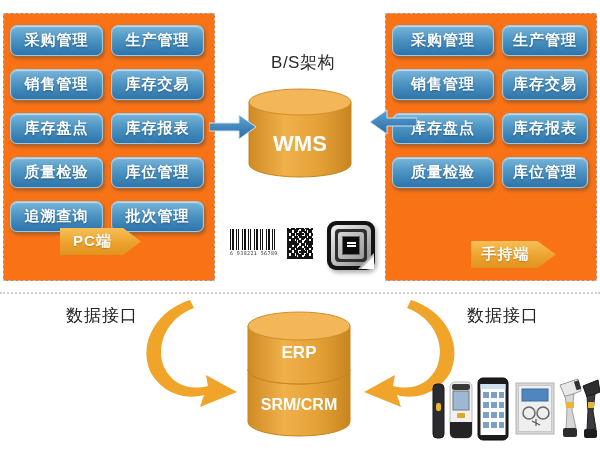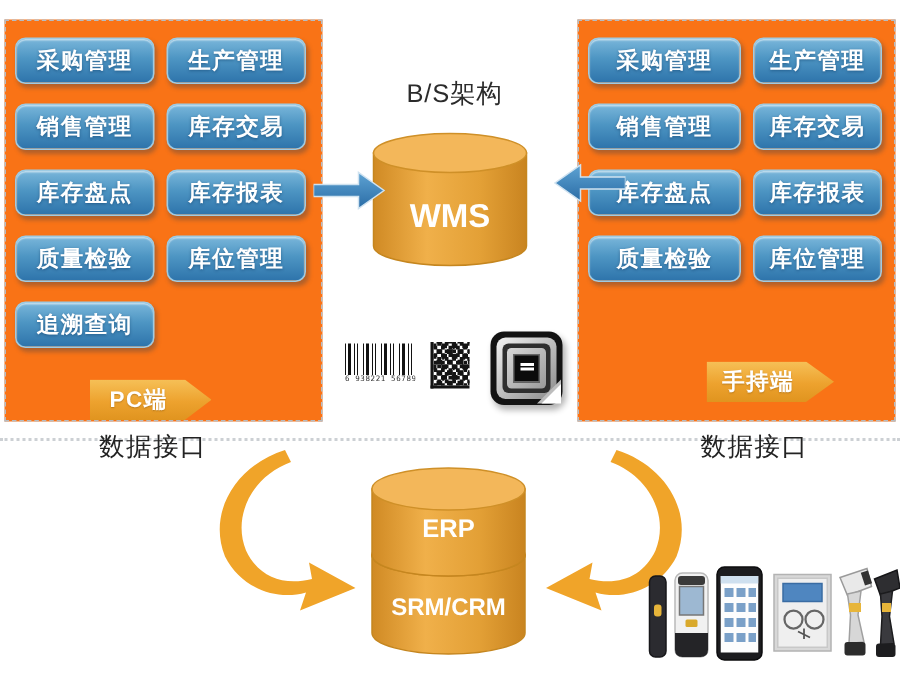--- a/index.html
+++ b/index.html
@@ -24,27 +24,27 @@
     display:flex;align-items:center;justify-content:center;
   }
   
   .tag{
     position:absolute;height:27px;color:#fff;font-size:15px;font-weight:bold;letter-spacing:1px;
     background:linear-gradient(#f6c057 0%,#eda22e 55%,#e0941f 100%);
     clip-path:polygon(0 0,78% 0,100% 50%,78% 100%,0 100%);
     display:flex;align-items:center;justify-content:center;padding-right:16px;box-sizing:border-box;
     text-shadow:0 1px 1px rgba(120,70,0,.4);
   }
-  .tag.pc{left:60px;top:253px;width:81px;}
+  .tag.pc{left:60px;top:228px;width:81px;}
   .tag.hand{left:471px;top:241px;width:85px;}
   .center-label{
     position:absolute;left:240px;top:51px;width:126px;text-align:center;
     font-size:17px;color:#2b2b2b;font-weight:400;letter-spacing:.5px;
   }
-  .iface-label{position:absolute;top:286px;font-size:17px;color:#232323;font-weight:500;letter-spacing:1px;}
+  .iface-label{position:absolute;top:304px;font-size:17px;color:#232323;font-weight:500;letter-spacing:1px;}
   .iface-label.l{left:66px;}
   .iface-label.r{left:467px;}
   .abs{position:absolute;}
   
   .divider{position:absolute;left:0;top:292px;width:600px;border-top:2px dotted #ccd0d4;}
   
   .barcode{position:absolute;left:230px;top:229px;width:47px;height:29px;background:#fff;}
   .barcode .bars{
     height:21px;
     background:repeating-linear-gradient(90deg,
@@ -87,20 +87,21 @@
     <div class="btn-grid">
       <div class="mod-btn">采购管理</div>
       <div class="mod-btn">生产管理</div>
       <div class="mod-btn">销售管理</div>
       <div class="mod-btn">库存交易</div>
       <div class="mod-btn">库存盘点</div>
       <div class="mod-btn">库存报表</div>
       <div class="mod-btn">质量检验</div>
       <div class="mod-btn">库位管理</div>
       <div class="mod-btn">追溯查询</div>
+      <div class="mod-btn">批次管理</div>
     </div>
   </div>
   <div class="tag pc">PC端</div>
 
   <div class="panel right">
     <div class="btn-grid">
       <div class="mod-btn">采购管理</div>
       <div class="mod-btn">生产管理</div>
       <div class="mod-btn">销售管理</div>
       <div class="mod-btn">库存交易</div>

